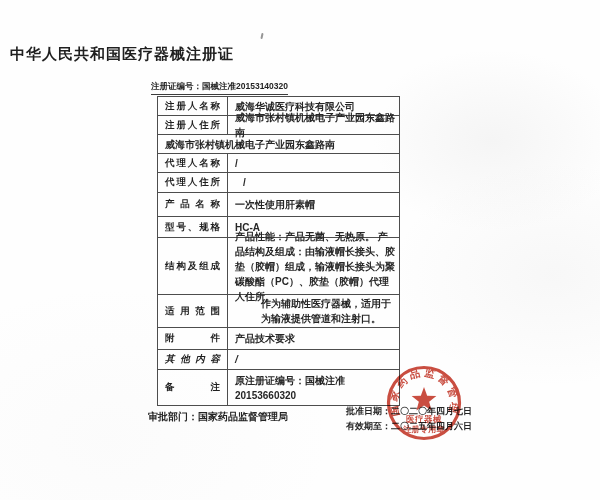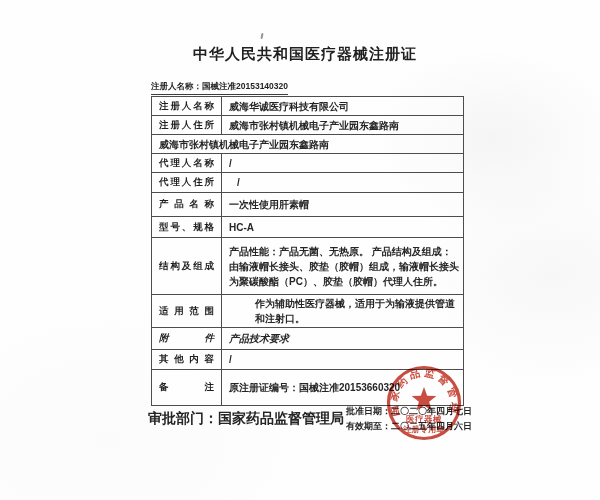--- a/index.html
+++ b/index.html
@@ -14,34 +14,34 @@
   .page {
     position:absolute; inset:0;
     background:
       radial-gradient(190px 130px at 82% 28%, rgba(165,165,165,.10), transparent 70%),
       radial-gradient(230px 160px at 92% 55%, rgba(170,170,170,.08), transparent 70%),
       radial-gradient(320px 220px at 18% 88%, rgba(200,200,200,.05), transparent 70%),
       #fefefe;
   }
   .title {
     position:absolute; top:45px; left:0; width:100%;
-    text-align:center; padding-left:10px;
+    text-align:left; padding-left:10px;
     font-size:15px; font-weight:bold; letter-spacing:1px; color:#1f1f1f;
   }
   .artifact {
     position:absolute; left:261px; top:33px; width:2px; height:6px;
     background:#6a6a6a; transform:rotate(12deg); border-radius:1px; opacity:.7;
   }
   .regline {
     position:absolute; left:151px; top:81px;
     font-size:8.5px; font-weight:bold; color:#242424;
     border-bottom:1px solid #3c3c3c; padding-bottom:1px;
   }
   .tbl {
-    position:absolute; left:151px; top:96px; width:313px;
+    position:absolute; left:157px; top:96px; width:243px;
     border:1px solid #4d4d4d;
     background:rgba(255,255,255,.35);
   }
   .row { display:flex; border-bottom:1px solid #4d4d4d; }
   .row:last-child { border-bottom:none; }
   .lbl {
     width:70px; border-right:1px solid #4d4d4d;
     display:flex; align-items:center;
     padding:0 7px;
   }
@@ -53,47 +53,47 @@
     flex:1; display:flex; align-items:center;
     padding:2px 2px 2px 7px;
     font-size:10px; font-weight:600; color:#262626; line-height:1.5;
   }
   .r0,.r1,.r2,.r3 { height:19px; }
   .r4 { height:20px;gap:8px; }
   .r5 { height:24px;font-family:Liberation Serif, serif; }
   .r6 { height:21px; }
   .r7 { height:57px; }
   .r8 { height:33px;gap:26px; }
-  .r9 { height:22px;font-style:italic; }
-  .r10 { height:20px; }
+  .r9 { height:22px; }
+  .r10 { height:20px;font-style:italic; }
   .r11 { height:35px; }
   .footer-left {
     position:absolute; left:148px; top:410px;
-    font-size:14px; font-weight:bold; color:#242424;
+    font-size:10px; font-weight:bold; color:#242424;
   }
   .footer-right {
     position:absolute; left:346px; top:404px;
     font-size:9px; font-weight:bold; color:#242424; line-height:15px;
   }
   .seal {
     position:absolute; left:364px; top:343px; width:120px; height:120px;
     mix-blend-mode:multiply; opacity:.9;
     pointer-events:none;
   }
 </style>
 </head>
 <body>
 
 <div class="page">
 
   <div class="title">中华人民共和国医疗器械注册证</div>
   <div class="artifact"></div>
 
   <div class="regline">
-    <span>注册人名称：</span><span>国械注准20153140320</span>
+    <span>注册证编号：</span><span>国械注准20153140320</span>
   </div>
 
   <div class="tbl">
     <div class="row r0">
       <div class="lbl">
           <span>注册人名称</span>
         </div>
       <div class="val">威海华诚医疗科技有限公司</div>
     </div>
     <div class="row r1">

